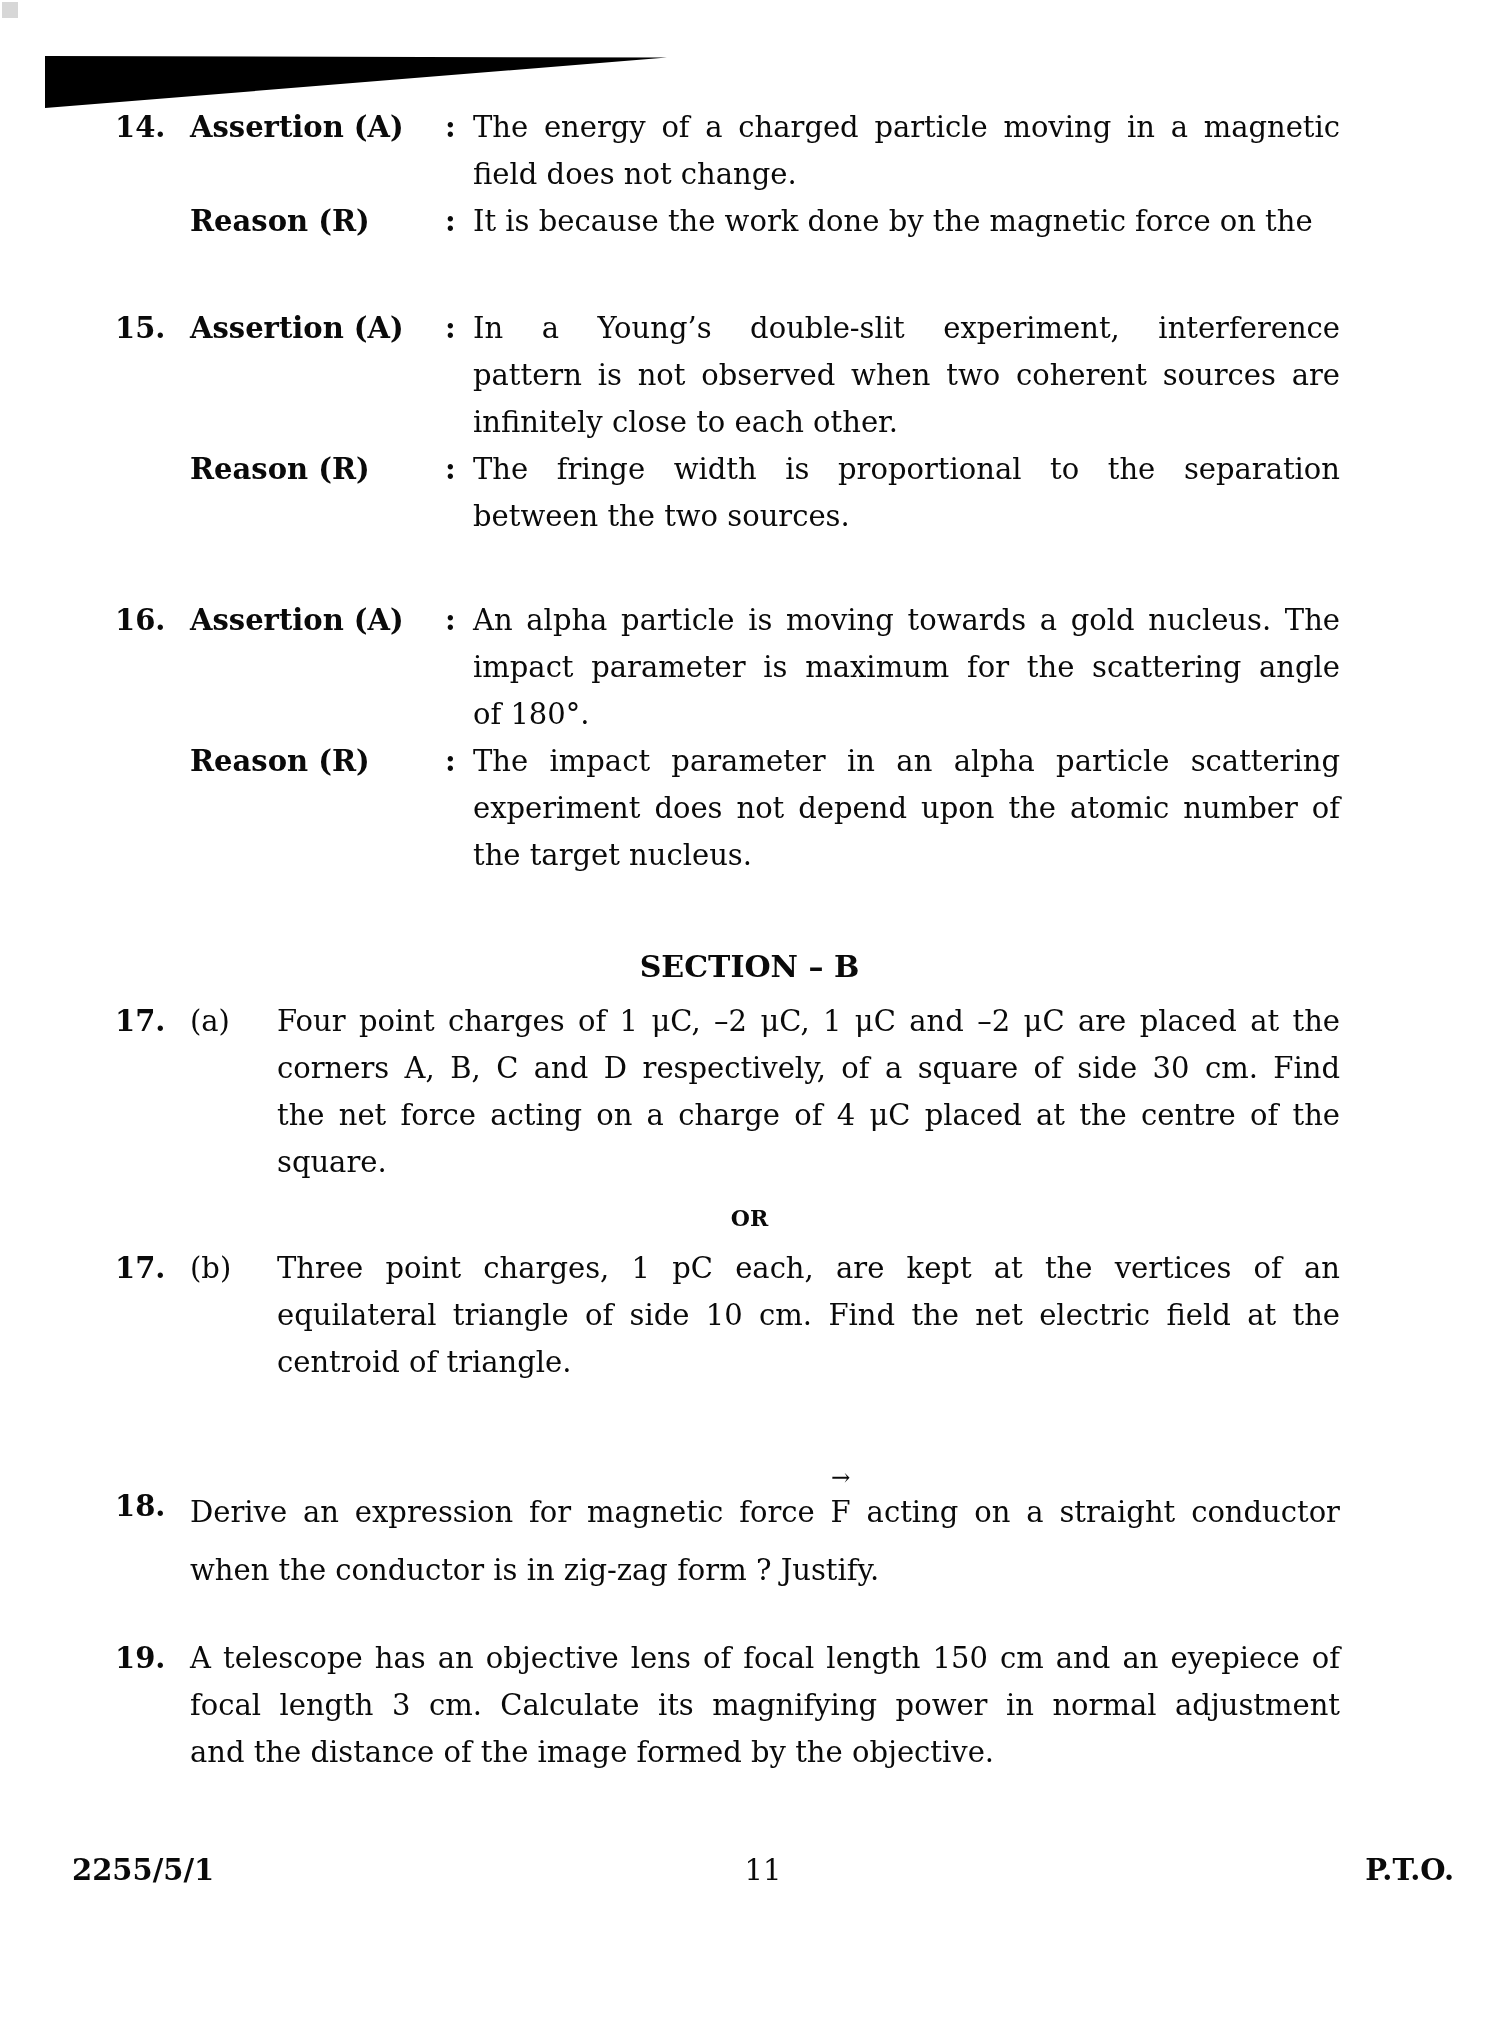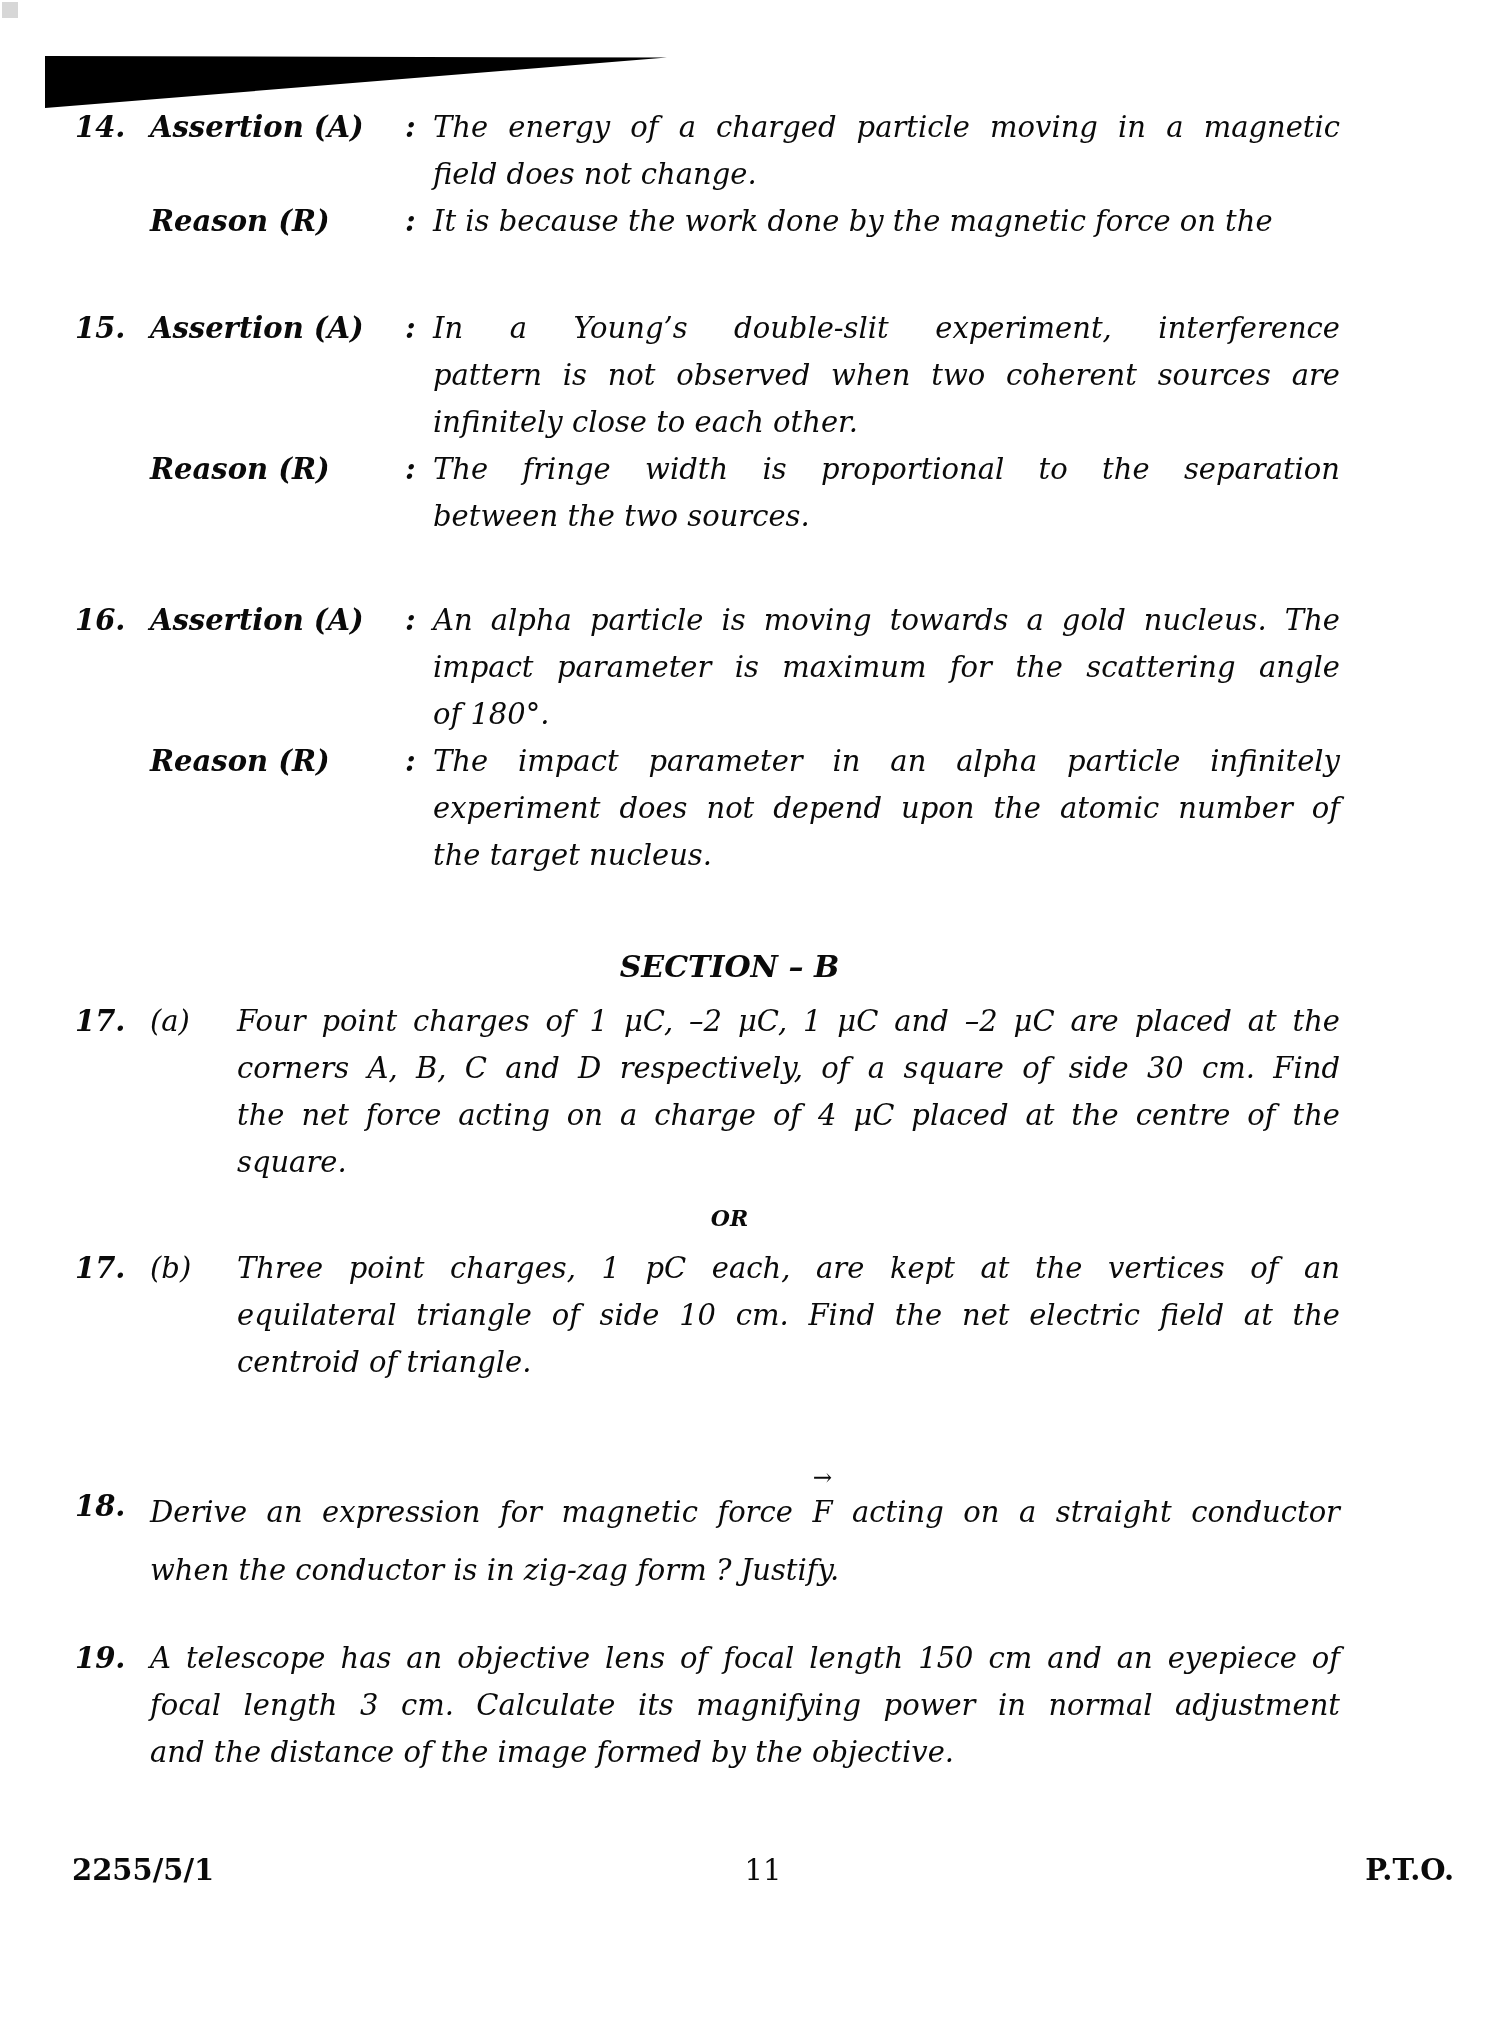--- a/index.html
+++ b/index.html
@@ -20,24 +20,23 @@
     width: 16px; height: 16px; background: #d7d7d7;
   }
   .wedge {
     position: absolute; left: 45px; top: 56px;
     width: 622px; height: 52px;
     background: #000;
     clip-path: polygon(0% 0%, 100% 3%, 0% 100%);
   }
   .content {
     position: relative;
-    padding: 104px 165px 0 75px;
+    padding: 104px 165px 0 115px;
     font-size: 29px;
     line-height: 47px;
-    font-style: italic;
   }
   .arow { display: flex; align-items: flex-start; }
   .num  { flex: none; width: 75px; font-weight: bold; }
   .albl { flex: none; width: 255px; font-weight: bold; }
   .acol { flex: none; width: 28px; font-weight: bold; }
   .atext { flex: 1; min-width: 0; }
   .part { flex: none; width: 87px; }
   .qtext { flex: 1; min-width: 0; }
   .qrow { display: flex; align-items: flex-start; }
 
@@ -143,21 +142,21 @@
             <div class="jline"><span>An alpha particle is moving towards a gold nucleus. The</span></div>
             <div class="jline"><span>impact parameter is maximum for the scattering angle</span></div>
             <div class="jline"><span>of 180°.</span></div>
           </div>
       </div>
       <div class="arow">
         <div class="num"></div>
         <div class="albl">Reason (R)</div>
         <div class="acol">:</div>
         <div class="atext">
-            <div class="jline"><span>The impact parameter in an alpha particle infinitely</span></div>
+            <div class="jline"><span>The impact parameter in an alpha particle scattering</span></div>
             <div class="jline"><span>experiment does not depend upon the atomic number of</span></div>
             <div class="jline"><span>the target nucleus.</span></div>
           </div>
       </div>
     </section>
 
     <h2 class="heading">SECTION – B</h2>
 
     <section class="qrow q17a">
       <div class="num">17.</div>

